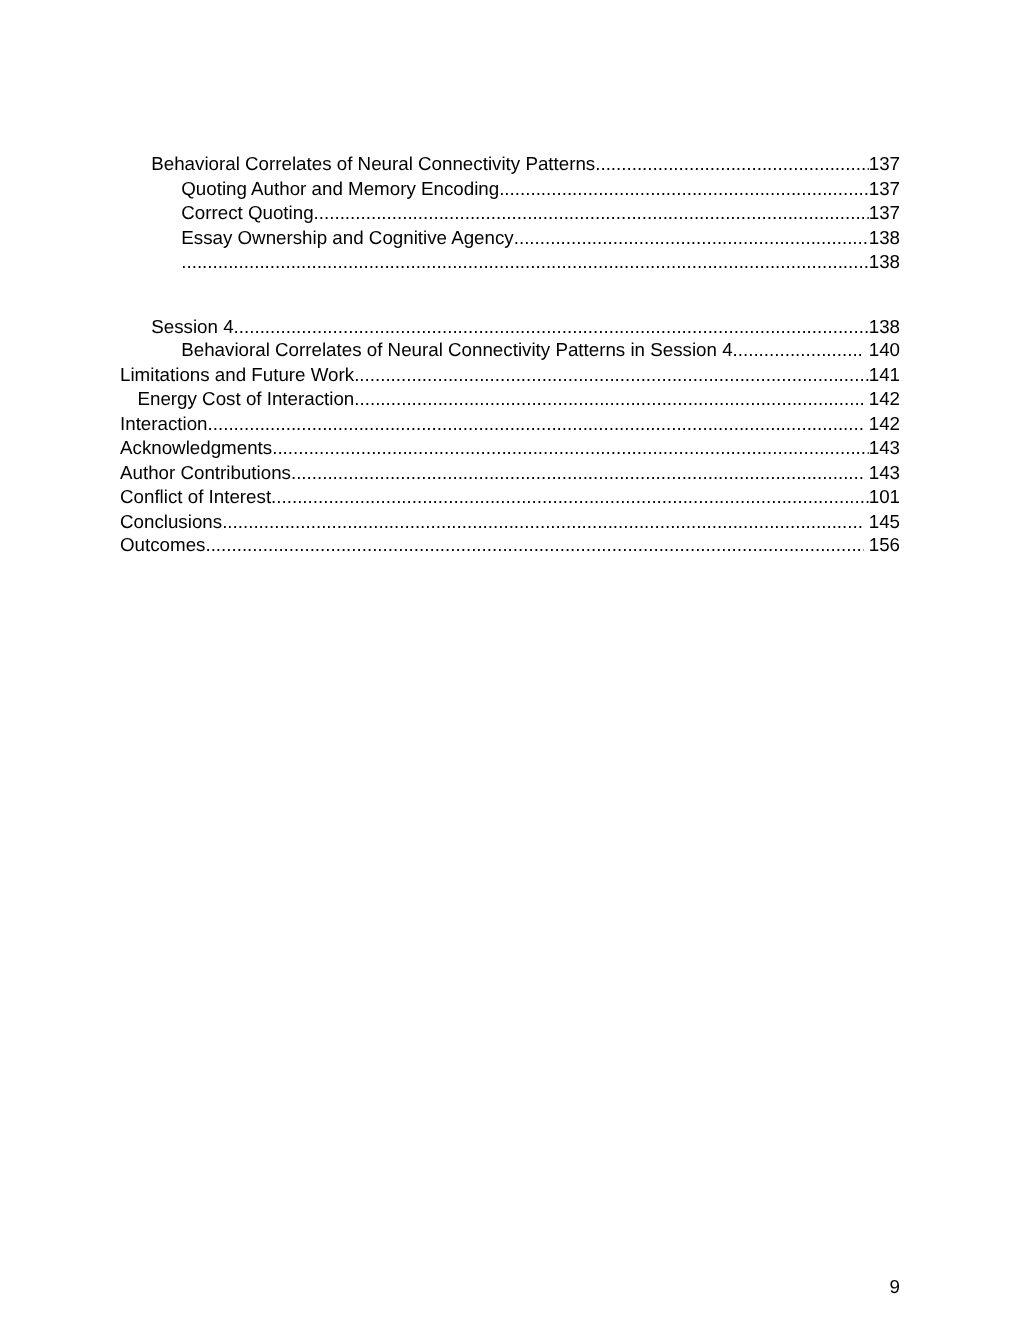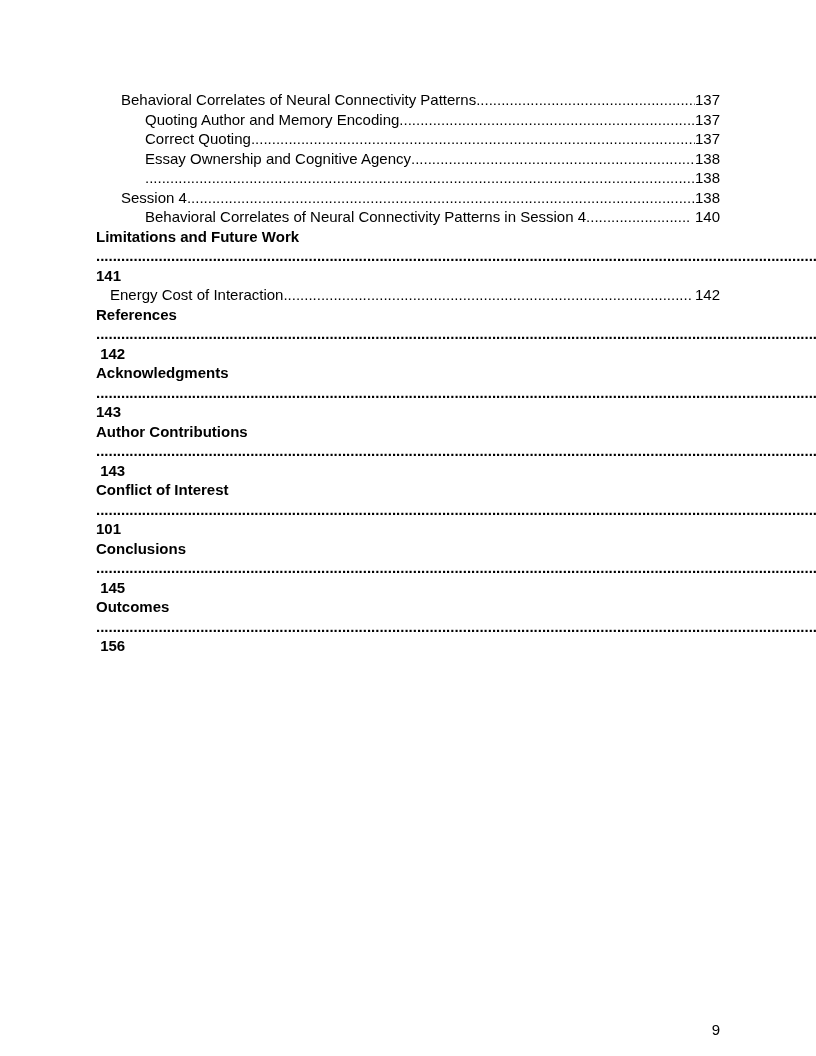--- a/index.html
+++ b/index.html
@@ -22,26 +22,25 @@
     right: 96px;
   }
   .toc-row {
     display: flex;
     align-items: baseline;
     font-size: 15px;
     line-height: 19.5px;
     cursor: default;
   }
   .toc-row.bold {
-    font-weight: bold;
-    flex-direction: column;
+    font-weight: normal;
   }
   .lvl0 { padding-left: 0; }
   .lvl1 { padding-left: 14px; text-align: right; }
-  .lvl2 { padding-left: 25px; }
+  .lvl2 { padding-left: 25px; margin-top: 32px; }
   .lvl3 { padding-left: 49px; }
   .toc-title {
     white-space: nowrap;
     flex: 0 0 auto;
   }
   .leader {
     flex: 1 1 auto;
     overflow: hidden;
     white-space: nowrap;
     min-width: 0;
@@ -103,21 +102,21 @@
       <span class="toc-title">Limitations and Future Work</span>
       <span class="leader"></span>
       <span class="toc-page">141</span>
     </div>
     <div class="toc-row lvl1">
       <span class="toc-title">Energy Cost of Interaction</span>
       <span class="leader"></span>
       <span class="toc-page"> 142</span>
     </div>
     <div class="toc-row lvl0 bold">
-      <span class="toc-title">References</span>
+      <span class="toc-title">Interaction</span>
       <span class="leader"></span>
       <span class="toc-page"> 142</span>
     </div>
     <div class="toc-row lvl0 bold">
       <span class="toc-title">Acknowledgments</span>
       <span class="leader"></span>
       <span class="toc-page">143</span>
     </div>
     <div class="toc-row lvl0 bold">
       <span class="toc-title">Author Contributions</span>

